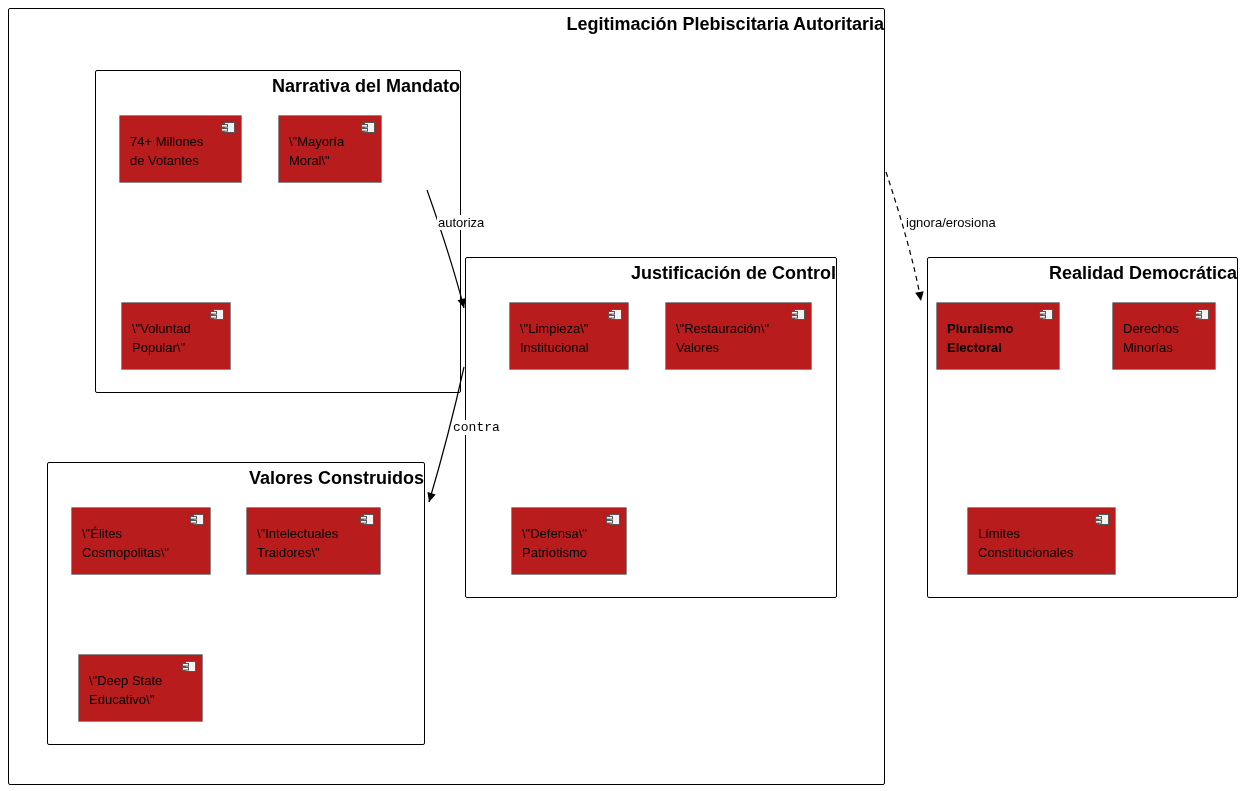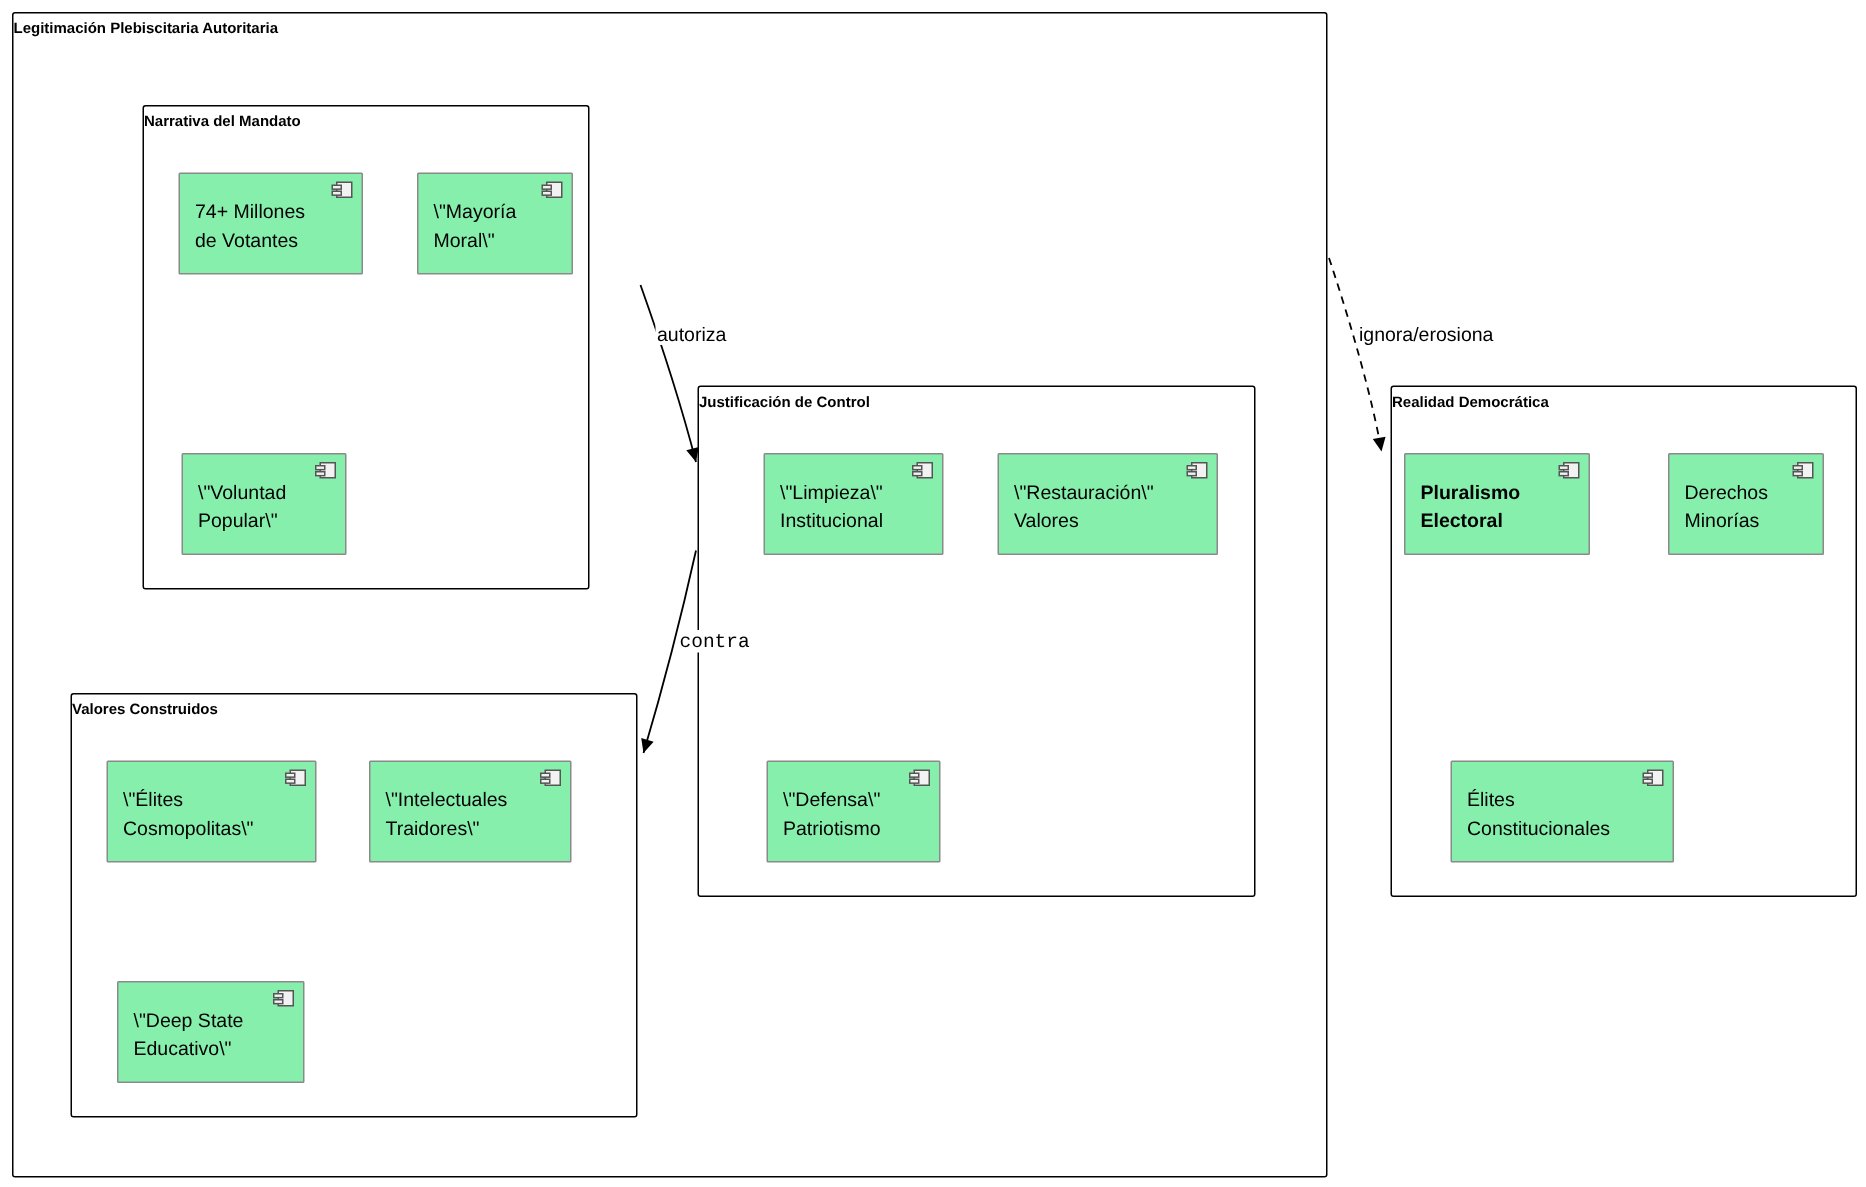--- a/index.html
+++ b/index.html
@@ -19,27 +19,27 @@
     position: absolute;
     border: 1px solid #000;
     background: #fff;
     border-radius: 2px;
   }
   .container-title {
     position: absolute;
     top: 5px;
     left: 0;
     right: 0;
-    text-align: left;
+    text-align: right;
     font-weight: bold;
-    font-size: 10px;
+    font-size: 18px;
   }
   .component {
     position: absolute;
-    background: #86efac;
+    background: #b91c1c;
     border: 1px solid #8a8a8a;
     border-radius: 1px;
   }
   .comp-icon {
     position: absolute;
     top: 4px;
     right: 5px;
     width: 16px;
     height: 13px;
   }
@@ -68,21 +68,21 @@
 </style>
 </head>
 <body>
 
 <div id="canvas">
 
   <div class="container-box" style="left:8px; top:8px; width:877px; height:777px;">
     <div class="container-title">Legitimación Plebiscitaria Autoritaria</div>
   </div>
 
-  <div class="container-box" style="left:95px; top:70px; width:298px; height:323px;">
+  <div class="container-box" style="left:95px; top:70px; width:366px; height:323px;">
     <div class="container-title">Narrativa del Mandato</div>
   </div>
 
   <div class="component" style="left:119px; top:115px; width:123px; height:68px;">
     <span class="comp-icon">
       <svg width="16" height="13" viewBox="0 0 16 13">
         <rect x="4.5" y="1.5" width="10" height="10" fill="#f2f2f2" stroke="#555" stroke-width="1"></rect>
         <rect x="1.5" y="3.5" width="6" height="2.6" fill="#f2f2f2" stroke="#555" stroke-width="1"></rect>
         <rect x="1.5" y="7.5" width="6" height="2.6" fill="#f2f2f2" stroke="#555" stroke-width="1"></rect>
       </svg>
@@ -224,21 +224,21 @@
   </div>
 
   <div class="component" style="left:967px; top:507px; width:149px; height:68px;">
     <span class="comp-icon">
       <svg width="16" height="13" viewBox="0 0 16 13">
         <rect x="4.5" y="1.5" width="10" height="10" fill="#f2f2f2" stroke="#555" stroke-width="1"></rect>
         <rect x="1.5" y="3.5" width="6" height="2.6" fill="#f2f2f2" stroke="#555" stroke-width="1"></rect>
         <rect x="1.5" y="7.5" width="6" height="2.6" fill="#f2f2f2" stroke="#555" stroke-width="1"></rect>
       </svg>
     </span>
-    <span class="comp-label">Élites
+    <span class="comp-label">Límites
 Constitucionales</span>
   </div>
 
   <svg id="edge-layer">
     <defs>
       <marker id="arrow" viewBox="0 0 10 10" refX="9" refY="5" markerWidth="9" markerHeight="9" orient="auto-start-reverse">
         <path d="M 0.5 1 L 9 5 L 0.5 9 z" fill="#000"></path>
       </marker>
     </defs>
     <path d="M 427 190 C 443 235, 456 277, 464 308" fill="none" stroke="#000" stroke-width="1.2" marker-end="url(#arrow)"></path>

